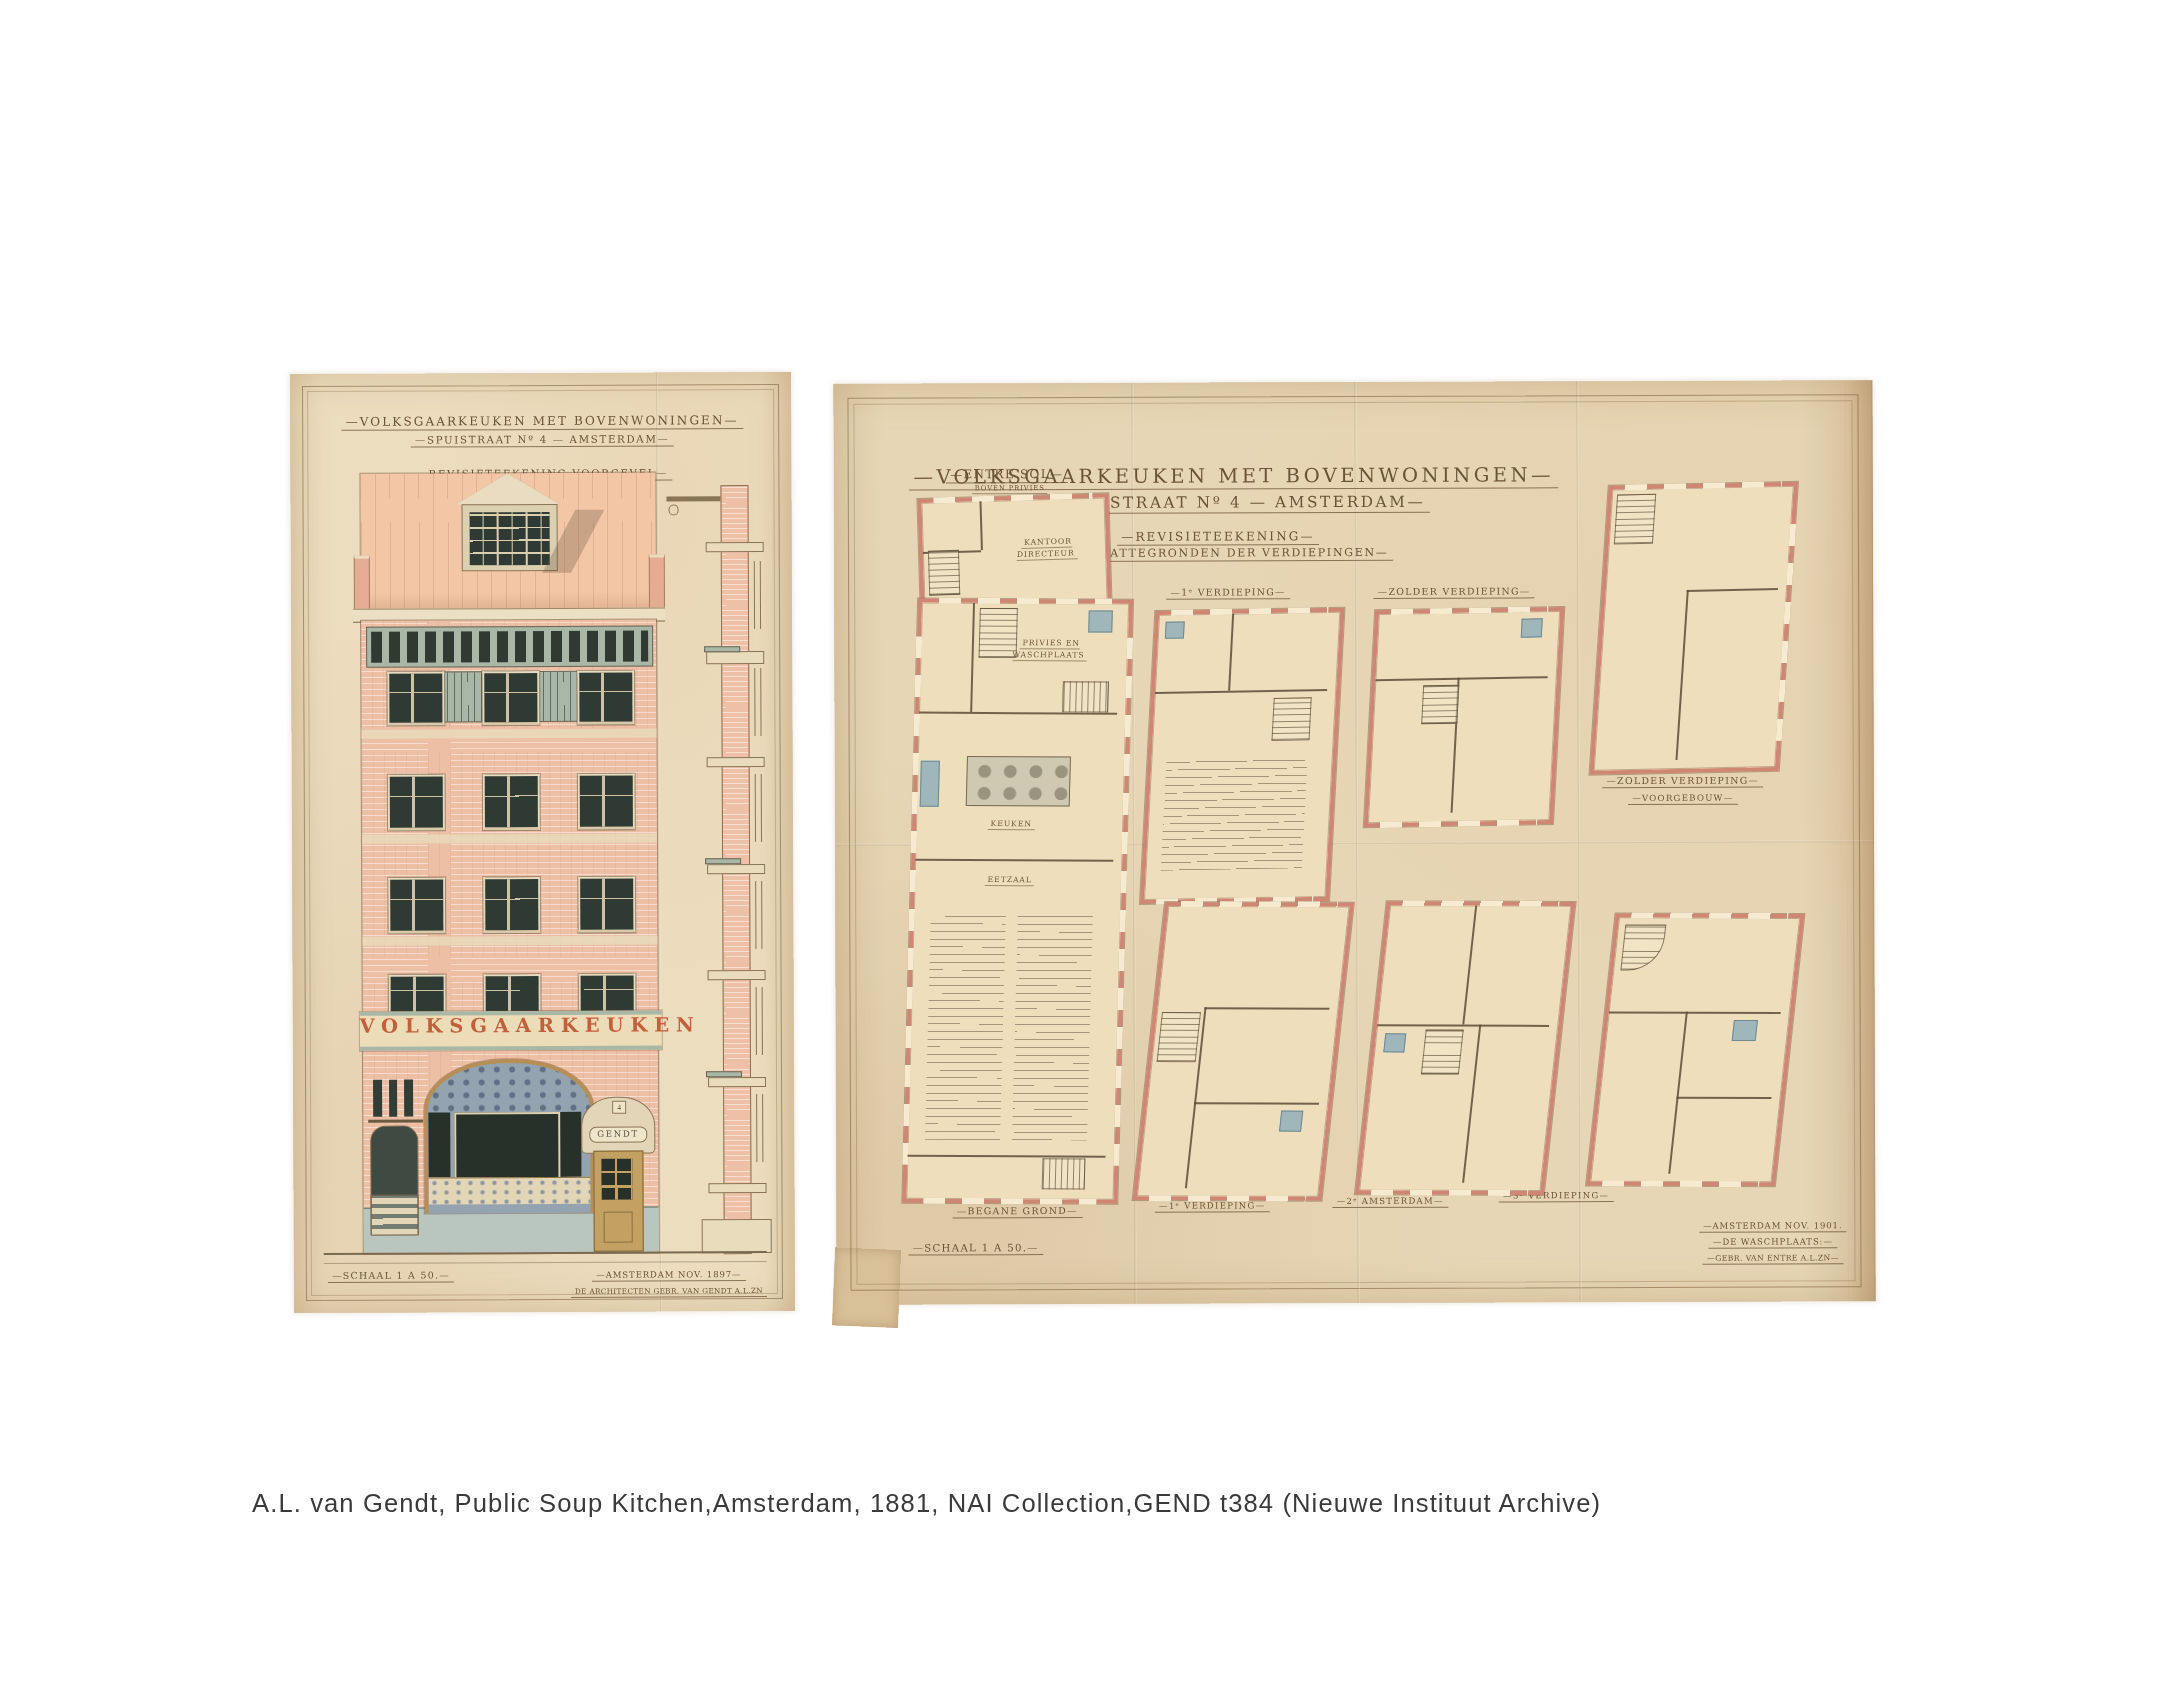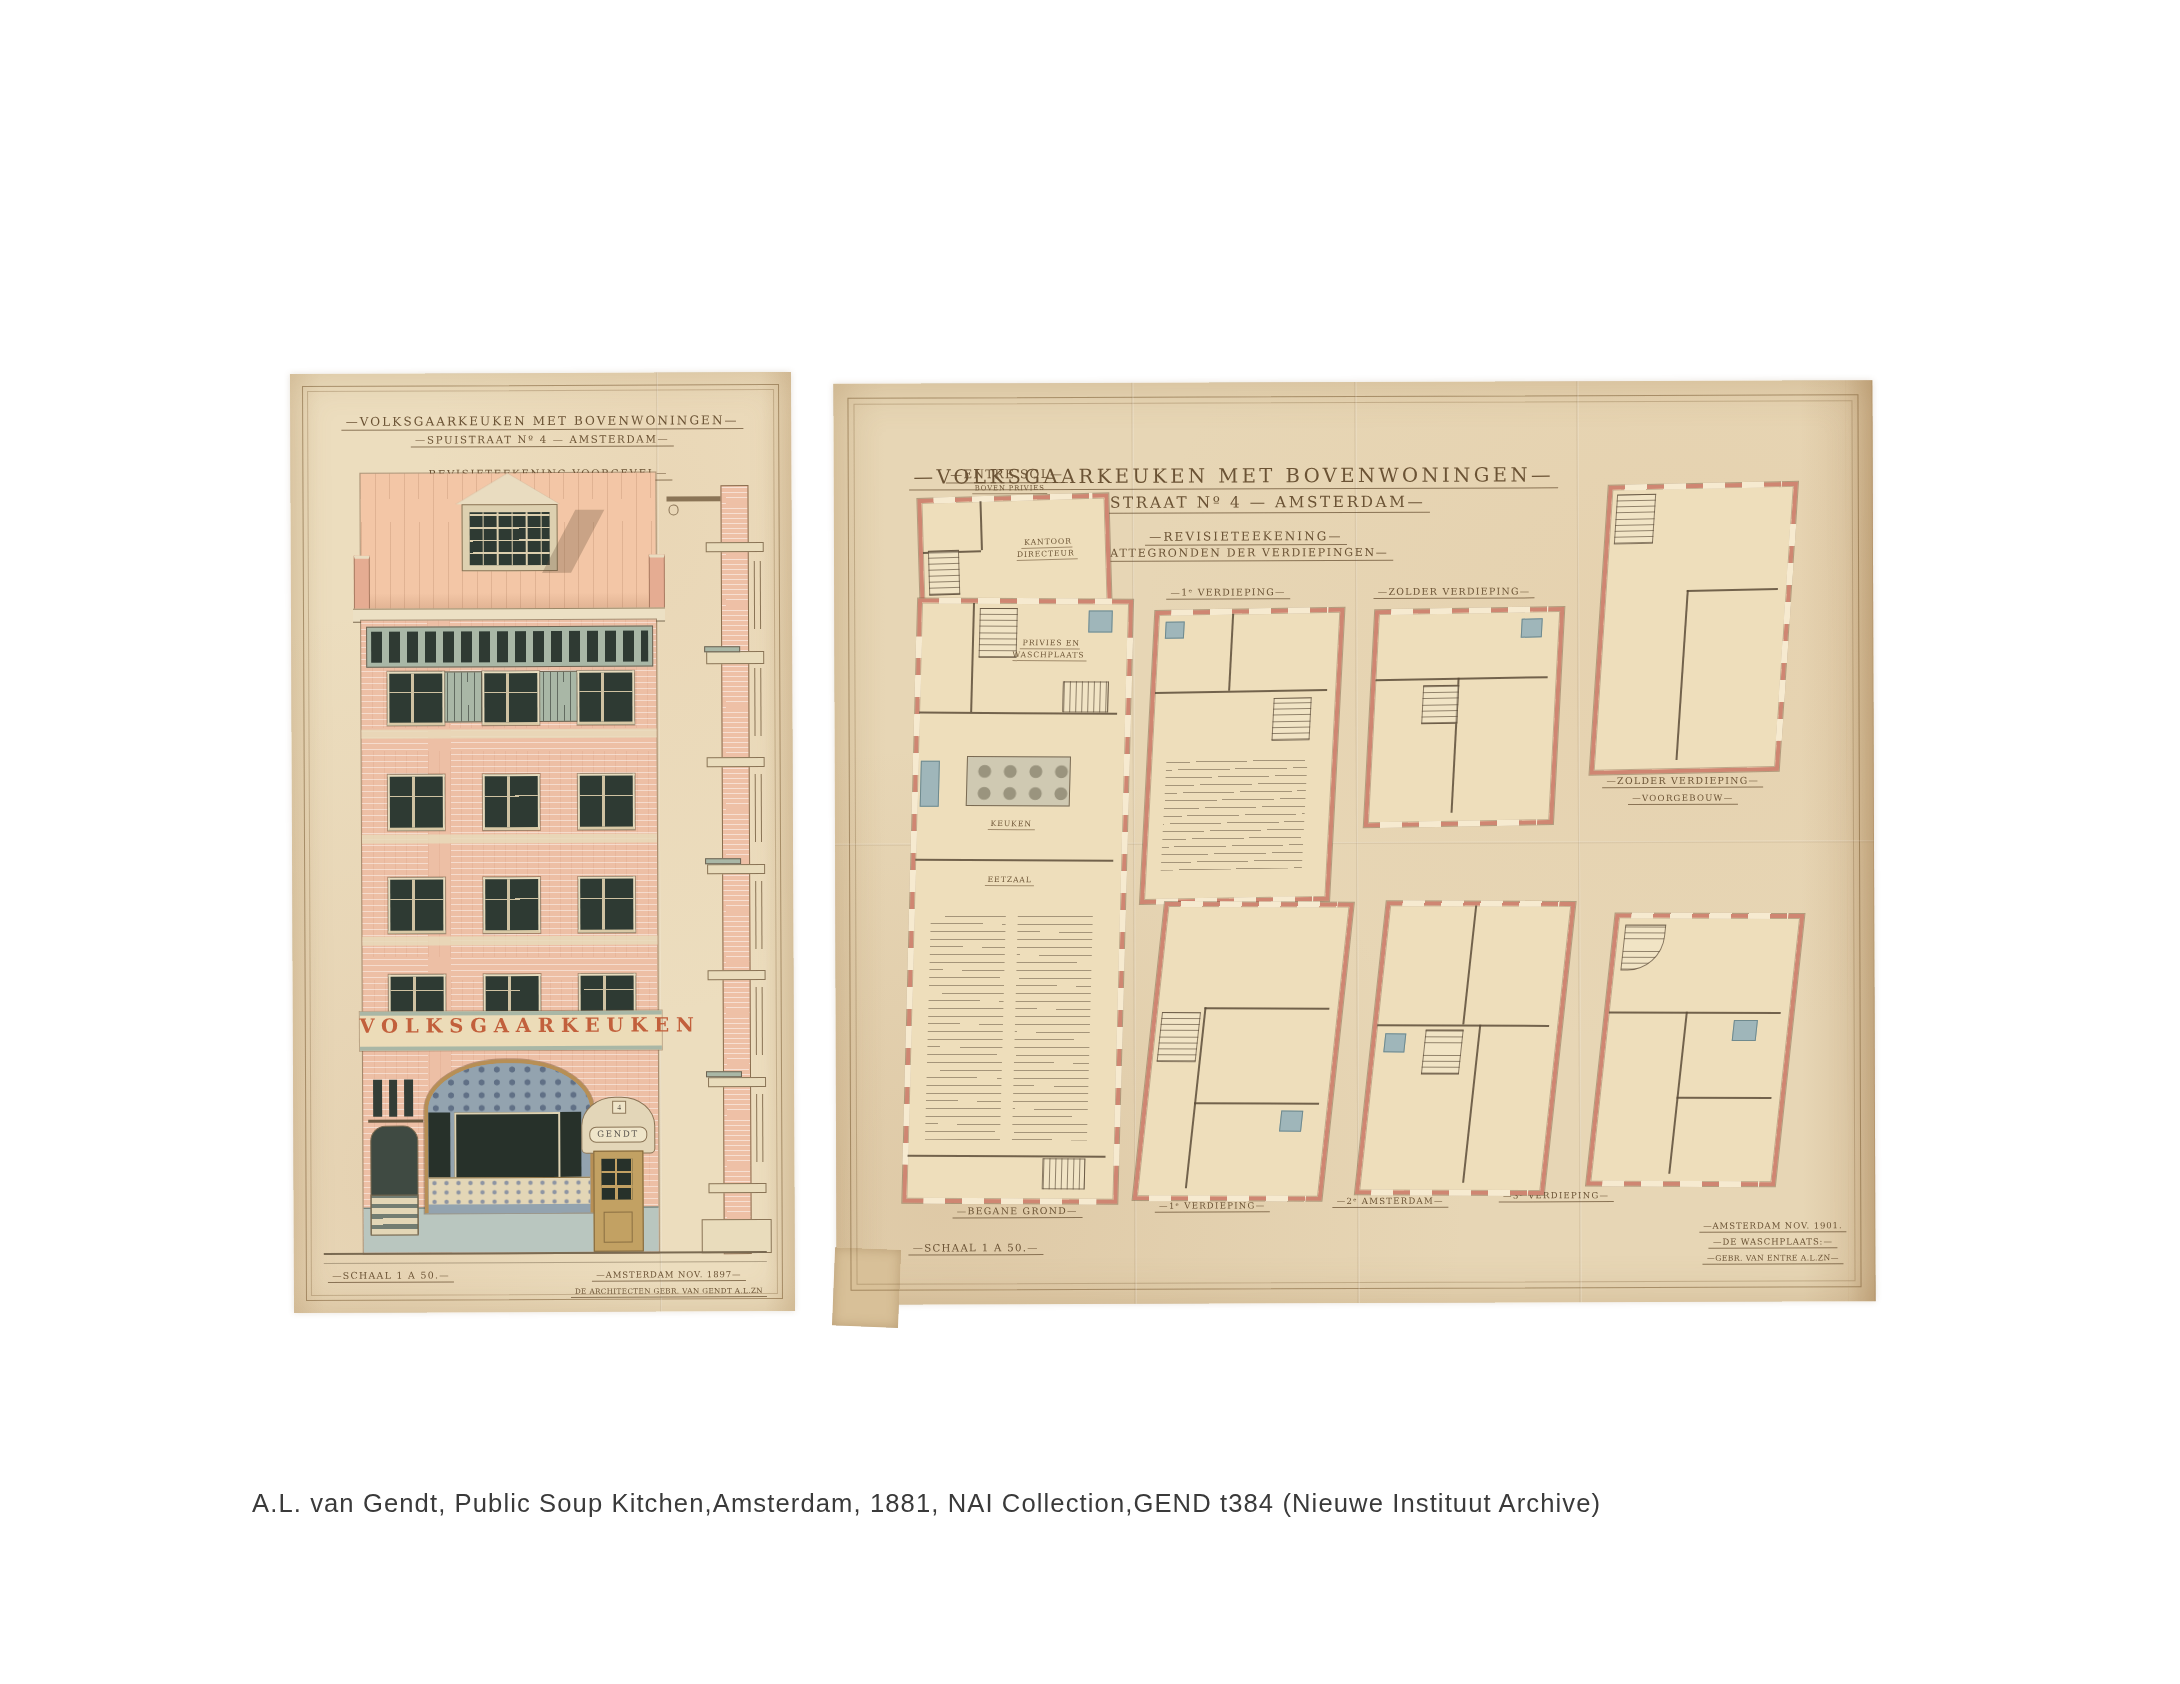--- a/index.html
+++ b/index.html
@@ -220,21 +220,21 @@
     <div class="frame" style="inset:13.6px;"></div>
     <div class="frame f2" style="inset:19.6px;"></div>
     <div class="crease-v" style="left:298px;"></div>
     <div class="crease-v" style="left:521px;"></div>
     <div class="crease-v" style="left:743px;"></div>
     <div class="crease-h" style="top:460px;"></div>
     <div class="edgeR"></div>
 
     <div class="hand ctr u" style="left:400px;top:82px;font-size:19.6px;letter-spacing:3.4px;">—VOLKSGAARKEUKEN MET BOVENWONINGEN—</div>
     <div class="hand ctr u" style="left:400px;top:111px;font-size:15.3px;letter-spacing:2.6px;">—SPUISTRAAT Nº 4 — AMSTERDAM—</div>
-    <div class="hand ctr u" style="left:412px;top:147px;font-size:12px;letter-spacing:2.1px;">—REVISIETEEKENING—</div>
+    <div class="hand ctr u" style="left:384px;top:147px;font-size:12px;letter-spacing:2.1px;">—REVISIETEEKENING—</div>
     <div class="hand ctr u" style="left:400px;top:164px;font-size:11px;letter-spacing:1.7px;">—PLATTEGRONDEN DER VERDIEPINGEN—</div>
 
     <div class="hand ctr u" style="left:173px;top:84px;font-size:12px;letter-spacing:1.3px;">—ENTRE SOL—</div>
     <div class="hand ctr" style="left:176px;top:101px;font-size:6.8px;letter-spacing:0.9px;border-bottom:0.9px solid rgba(107,83,53,.6);padding:0 2.6px 0.9px;">BOVEN PRIVIES</div>
     <div class="hand ctr u" style="left:394px;top:204px;font-size:9.4px;letter-spacing:1.3px;">—1ᵉ VERDIEPING—</div>
     <div class="hand ctr u" style="left:620px;top:204px;font-size:9.4px;letter-spacing:1.3px;">—ZOLDER VERDIEPING—</div>
     <div class="hand ctr u" style="left:848px;top:394px;font-size:9.4px;letter-spacing:1.3px;">—ZOLDER VERDIEPING—</div>
     <div class="hand ctr u" style="left:848px;top:412px;font-size:8.5px;letter-spacing:1.3px;">—VOORGEBOUW—</div>
     <div class="hand ctr u" style="left:181px;top:822px;font-size:9.4px;letter-spacing:1.3px;">—BEGANE GROND—</div>
     <div class="hand ctr u" style="left:376px;top:818px;font-size:8.5px;letter-spacing:1.3px;">—1ᵉ VERDIEPING—</div>

